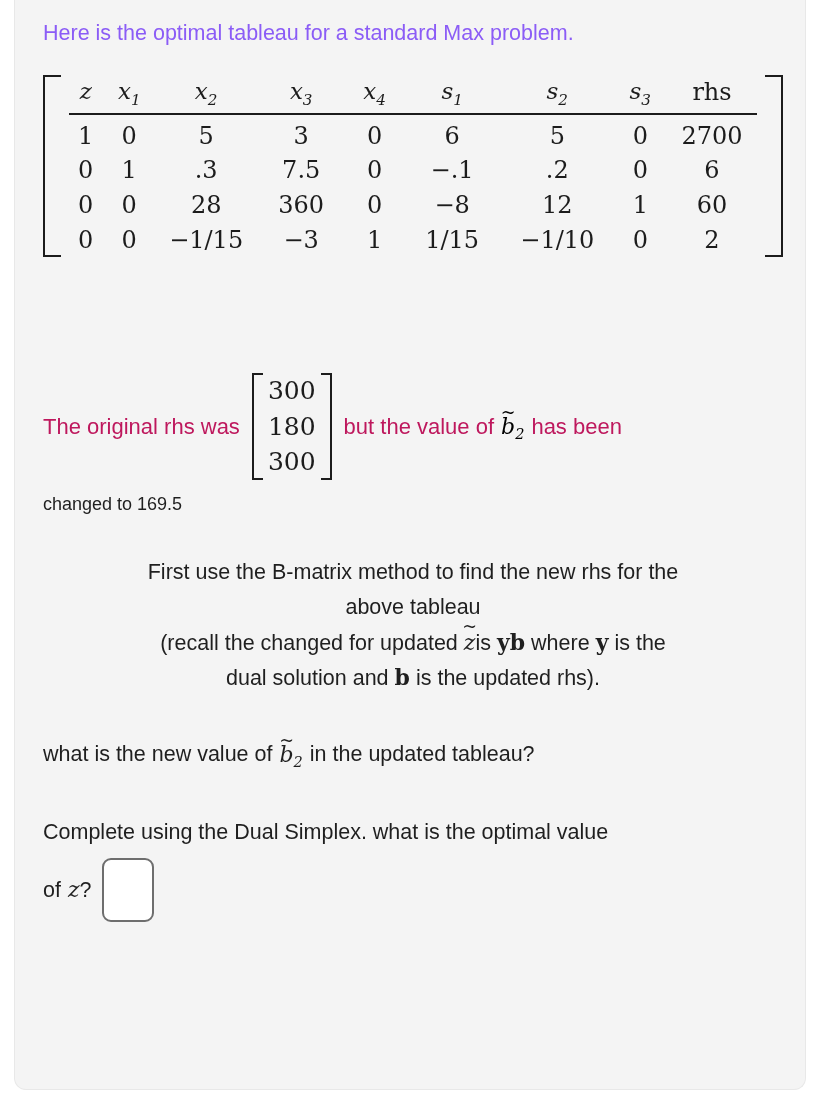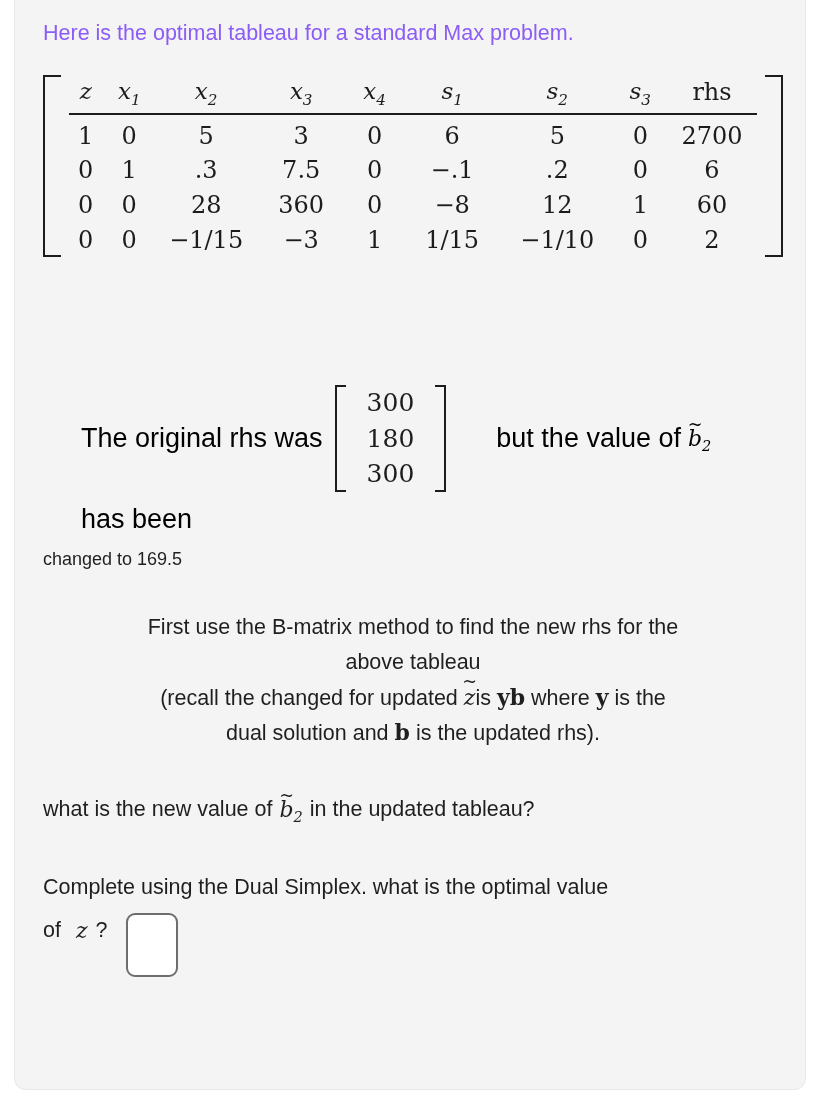--- a/index.html
+++ b/index.html
@@ -108,29 +108,28 @@
   }
 
   
   .rhs-block {
     margin-top: 112px;
     display: flex;
     align-items: center;
     flex-wrap: wrap;
   }
   .rhs-text {
-    font-size: 27px;
-    color: #000000;
-    margin-left: 38px;
+    font-size: 22px;
+    color: #be185d;
   }
   .vector {
     position: relative;
     display: inline-block;
-    padding: 0 28px;
-    margin: 12px 12px;
+    padding: 0 12px;
+    margin: 0 12px;
     vertical-align: middle;
   }
   .vector .vbracket {
     position: absolute;
     top: 0;
     bottom: 0;
     width: 9px;
     border-top: 2.2px solid #1c1c1c;
     border-bottom: 2.2px solid #1c1c1c;
   }
@@ -210,22 +209,22 @@
     box-sizing: border-box;
   }
   .final-block {
     margin-top: 48px;
     font-size: 21.5px;
     color: #1f1f1f;
     line-height: 1.62;
   }
   .final-row {
     display: flex;
+    align-items: center;
     margin-top: 8px;
-    gap: 8px;
   }
   .empty-box {
     display: inline-block;
     margin-left: 10px;
     width: 52px;
     height: 64px;
     border: 2px solid #6e6e6e;
     border-radius: 9px;
     background: #ffffff;
     box-sizing: border-box;

